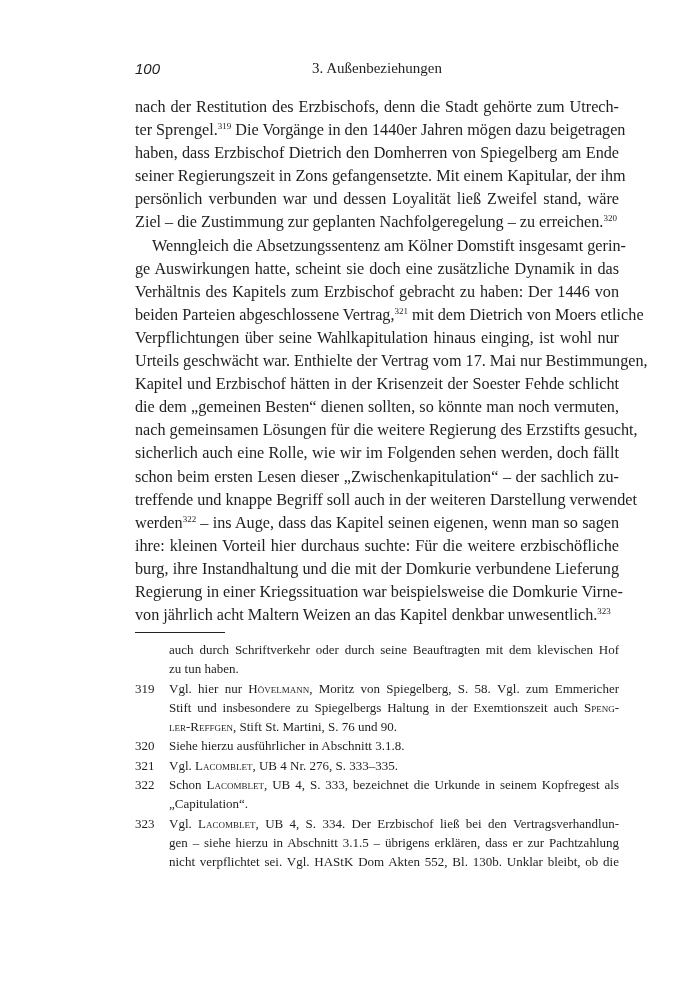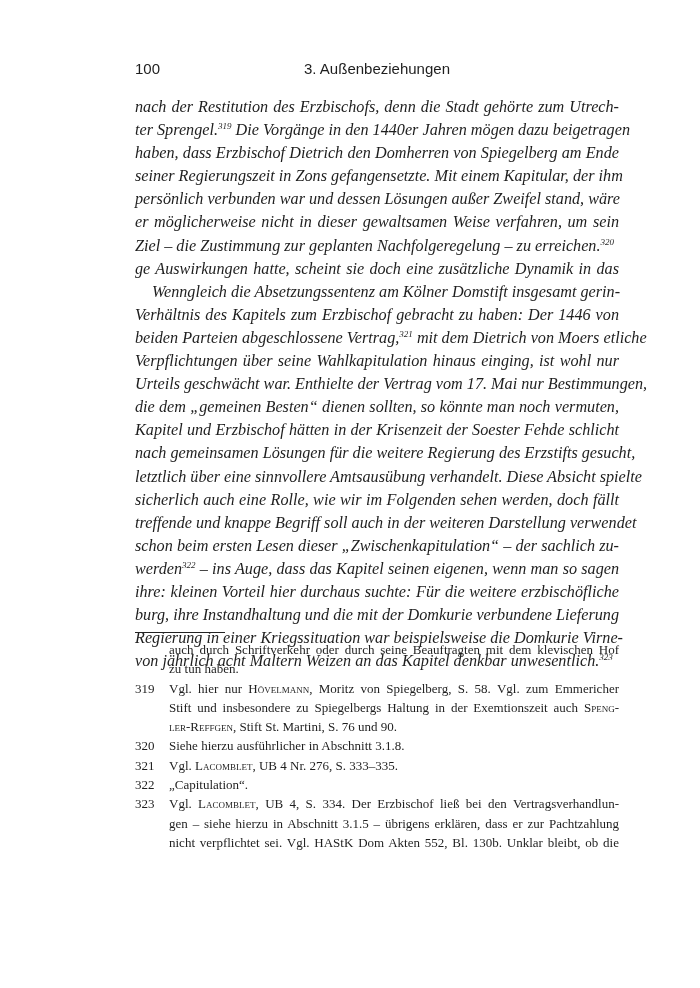--- a/index.html
+++ b/index.html
@@ -1,24 +1,24 @@
 <!DOCTYPE html>
 <html><head>
 <meta charset="utf-8">
 <style>
   html, body { margin:0; padding:0; background:#ffffff; }
   body { width:700px; height:988px; position:relative; overflow:hidden;
          font-family:"DejaVu Serif","Liberation Serif",serif; color:#1e1e1e; }
   .page { position:absolute; left:0; top:0; width:700px; height:988px; }
   .running-head { position:absolute; top:60px; left:135px; width:484px; height:22px; }
-  .page-number { position:absolute; left:0; top:0; font-family:"Liberation Sans",sans-serif; font-size:15px; }
-  .section-title { position:absolute; left:0; right:0; text-align:center; font-family:Liberation Sans, sans-serif; font-size:15px; }
+  .page-number { position:absolute; left:0; top:0; font-family:"Liberation Sans",sans-serif; font-size:15px;font-style:italic; }
+  .section-title { position:absolute; left:0; right:0; text-align:center; font-family:Liberation Serif, serif; font-size:15px; }
   .body-text { position:absolute; left:135px; top:96px; width:484px; }
   .line { display:block; font-family:"Liberation Serif",serif; font-size:16.2px; line-height:23.1px; height:23.1px;
-          white-space:nowrap; text-align:justify; text-align-last:justify;font-style:italic; }
+          white-space:nowrap; text-align:justify; text-align-last:justify; }
   .line.last { text-align-last:left; }
   .indent { padding-left:17px; }
   sup { font-size:9px; line-height:0; vertical-align:6px; }
   .fn-rule { position:absolute; left:135px; top:632px; width:90px; height:1px; background:#222; }
   .footnotes { position:absolute; left:135px; top:640px; width:484px; }
   .fn { position:relative; font-family:"Liberation Serif",serif; font-size:13px; line-height:19.3px; }
   .fn-num { position:absolute; left:0; top:0; }
   .fn-line { display:block; margin-left:34px; white-space:nowrap; height:19.3px; text-align:justify; text-align-last:justify; }
   .fn-line.last { text-align-last:left; }
   .sc { font-variant:small-caps;margin-top:24px; }
@@ -30,36 +30,34 @@
   <div class="running-head">
     <span class="page-number">100</span>
     <span class="section-title">3. Außenbeziehungen</span>
   </div>
 
   <div class="body-text" id="body-text">
       <span class="line">nach der Restitution des Erzbischofs, denn die Stadt gehörte zum Utrech-</span>
       <span class="line">ter Sprengel.<sup>319</sup> Die Vorgänge in den 1440er Jahren mögen dazu beigetragen</span>
       <span class="line">haben, dass Erzbischof Dietrich den Domherren von Spiegelberg am Ende</span>
       <span class="line">seiner Regierungszeit in Zons gefangensetzte. Mit einem Kapitular, der ihm</span>
-      <span class="line">persönlich verbunden war und dessen Lösungen außer Zweifel stand, wäre</span>
-      <span class="line">er möglicherweise nicht in dieser gewaltsamen Weise verfahren, um sein</span>
+      <span class="line">persönlich verbunden war und dessen Loyalität ließ Zweifel stand, wäre</span>
       <span class="line last">Ziel – die Zustimmung zur geplanten Nachfolgeregelung – zu erreichen.<sup>320</sup></span>
+      <span class="line indent">Wenngleich die Absetzungssentenz am Kölner Domstift insgesamt gerin-</span>
       <span class="line">ge Auswirkungen hatte, scheint sie doch eine zusätzliche Dynamik in das</span>
-      <span class="line indent">Wenngleich die Absetzungssentenz am Kölner Domstift insgesamt gerin-</span>
       <span class="line">Verhältnis des Kapitels zum Erzbischof gebracht zu haben: Der 1446 von</span>
       <span class="line">beiden Parteien abgeschlossene Vertrag,<sup>321</sup> mit dem Dietrich von Moers etliche</span>
       <span class="line">Verpflichtungen über seine Wahlkapitulation hinaus einging, ist wohl nur</span>
       <span class="line">Urteils geschwächt war. Enthielte der Vertrag vom 17. Mai nur Bestimmungen,</span>
+      <span class="line">Kapitel und Erzbischof hätten in der Krisenzeit der Soester Fehde schlicht</span>
       <span class="line">die dem „gemeinen Besten“ dienen sollten, so könnte man noch vermuten,</span>
-      <span class="line">Kapitel und Erzbischof hätten in der Krisenzeit der Soester Fehde schlicht</span>
       <span class="line">nach gemeinsamen Lösungen für die weitere Regierung des Erzstifts gesucht,</span>
-      <span class="line">letztlich über eine sinnvollere Amtsausübung verhandelt. Diese Absicht spielte</span>
       <span class="line">sicherlich auch eine Rolle, wie wir im Folgenden sehen werden, doch fällt</span>
+      <span class="line">schon beim ersten Lesen dieser „Zwischenkapitulation“ – der sachlich zu-</span>
       <span class="line">treffende und knappe Begriff soll auch in der weiteren Darstellung verwendet</span>
-      <span class="line">schon beim ersten Lesen dieser „Zwischenkapitulation“ – der sachlich zu-</span>
       <span class="line">werden<sup>322</sup> – ins Auge, dass das Kapitel seinen eigenen, wenn man so sagen</span>
       <span class="line">ihre: kleinen Vorteil hier durchaus suchte: Für die weitere erzbischöfliche</span>
       <span class="line">burg, ihre Instandhaltung und die mit der Domkurie verbundene Lieferung</span>
       <span class="line">Regierung in einer Kriegssituation war beispielsweise die Domkurie Virne-</span>
       <span class="line last">von jährlich acht Maltern Weizen an das Kapitel denkbar unwesentlich.<sup>323</sup></span>
     </div>
 
   <div class="fn-rule"></div>
 
   <div class="footnotes" id="footnotes">
@@ -76,20 +74,21 @@
       <div class="fn">
         <span class="fn-num">320</span>
         <span class="fn-line last">Siehe hierzu ausführlicher in Abschnitt 3.1.8.</span>
       </div>
       <div class="fn">
         <span class="fn-num">321</span>
         <span class="fn-line last">Vgl. <span class="sc">Lacomblet</span>, UB 4 Nr. 276, S. 333–335.</span>
       </div>
       <div class="fn">
         <span class="fn-num">322</span>
+        <span class="fn-line">Schon <span class="sc">Lacomblet</span>, UB 4, S. 333, bezeichnet die Urkunde in seinem Kopfregest als</span>
         <span class="fn-line last">„Capitulation“.</span>
       </div>
       <div class="fn">
         <span class="fn-num">323</span>
         <span class="fn-line">Vgl. <span class="sc">Lacomblet</span>, UB 4, S. 334. Der Erzbischof ließ bei den Vertragsverhandlun-</span>
         <span class="fn-line">gen – siehe hierzu in Abschnitt 3.1.5 – übrigens erklären, dass er zur Pachtzahlung</span>
         <span class="fn-line">nicht verpflichtet sei. Vgl. HAStK Dom Akten 552, Bl. 130b. Unklar bleibt, ob die</span>
       </div>
     </div>
 </div>

